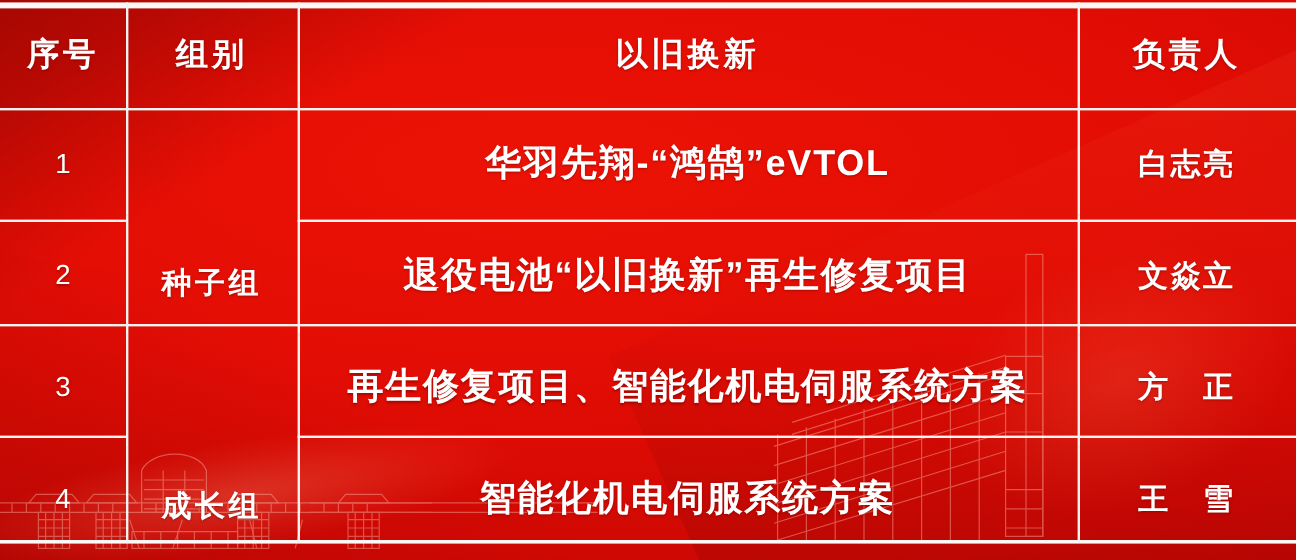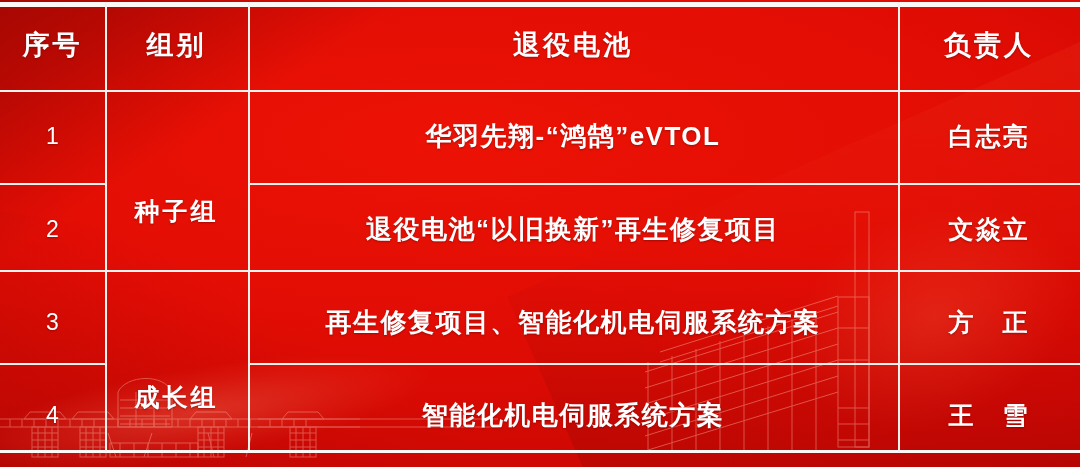--- a/index.html
+++ b/index.html
@@ -122,38 +122,38 @@
     font-size: 23px;
     font-weight: 500;
     letter-spacing: 0;
   }
   .r-group {
     font-size: 25px;
     font-weight: 700;
     letter-spacing: 3px;
   }
   .r-proj {
-    font-size: 26px;
+    font-size: 30px;
     font-weight: 700;
     letter-spacing: 1.5px;
   }
   .r-owner {
     font-size: 25px;
     font-weight: 700;
     letter-spacing: 2px;
     border-radius: 30px;
   }
   .row-h { height: 93px; }
 
   .txt {
     display: inline-block;
     text-shadow: 0 1px 2px rgba(90,0,0,0.45);
     white-space: nowrap;
   }
-  .group-shift { position: relative; top: 28px; }
+  .group-shift { position: relative; top: 52px; }
 </style>
 </head>
 <body>
 
 <div id="stage">
 
   <div class="bg-base"></div>
   <div class="bg-swoosh-tl"></div>
   <div class="bg-swoosh-bl"></div>
   <div class="bg-swoosh-br"></div>
@@ -216,21 +216,21 @@
       </colgroup>
       <thead>
         <tr>
           <th class="hdr-cell">
             <span class="txt">序号</span>
           </th>
           <th class="hdr-cell">
             <span class="txt">组别</span>
           </th>
           <th class="hdr-cell">
-            <span class="txt">退役电池</span>
+            <span class="txt">以旧换新</span>
           </th>
           <th class="hdr-cell">
             <span class="txt">负责人</span>
           </th>
         </tr>
       </thead>
       <tbody>
         <tr class="row-h">
           <td class="body-cell r-seq">
             <span class="txt">1</span>

